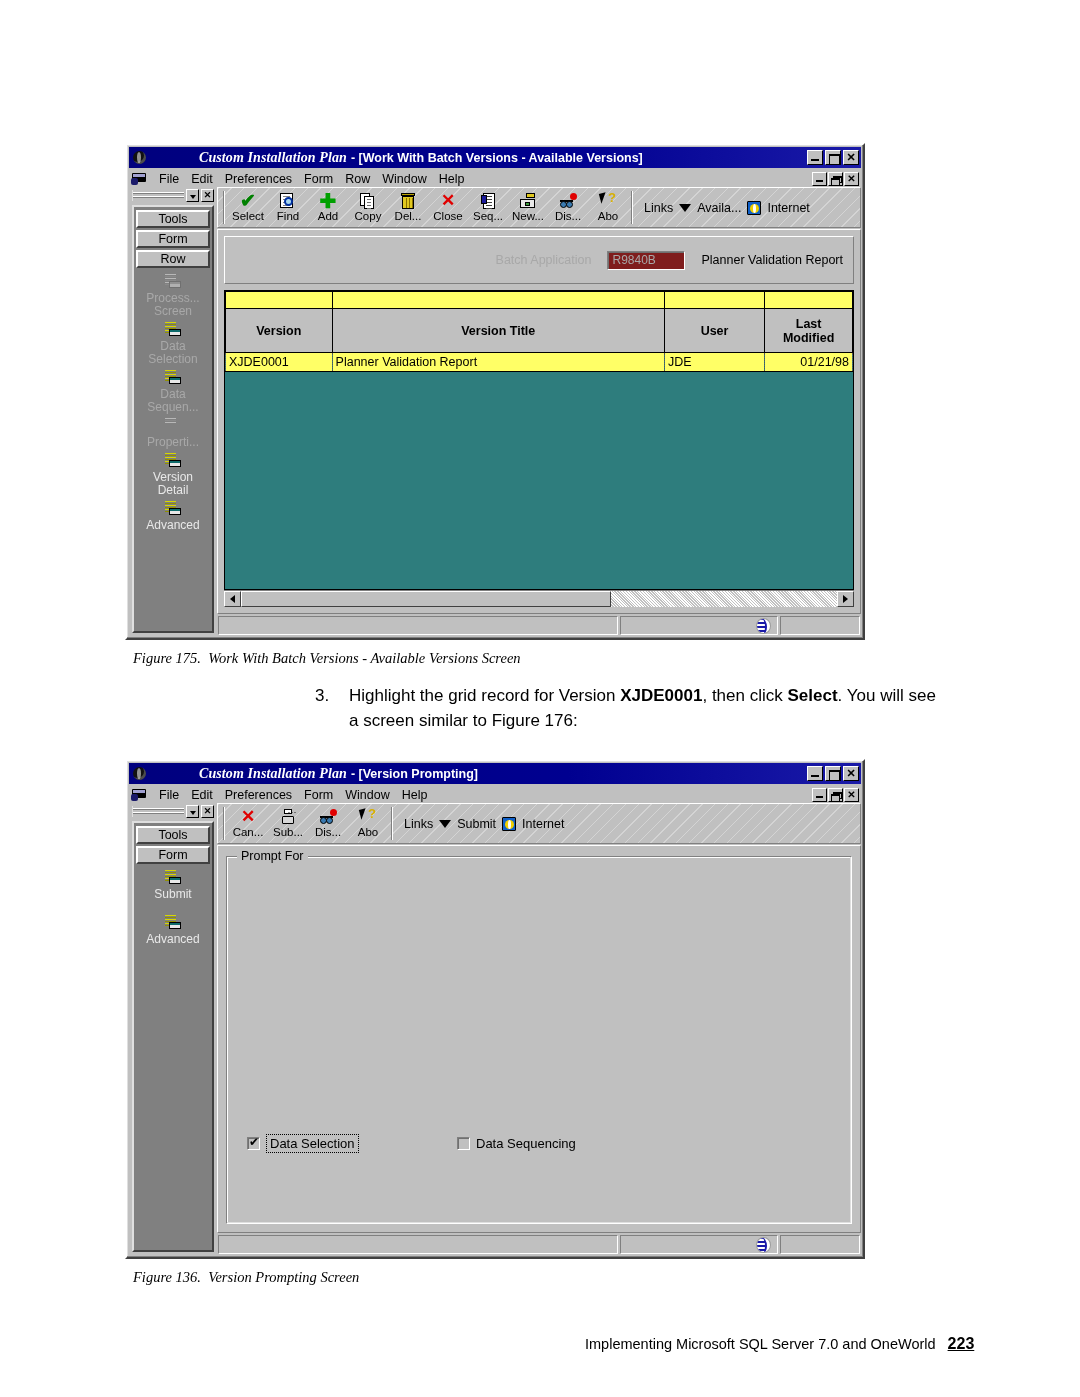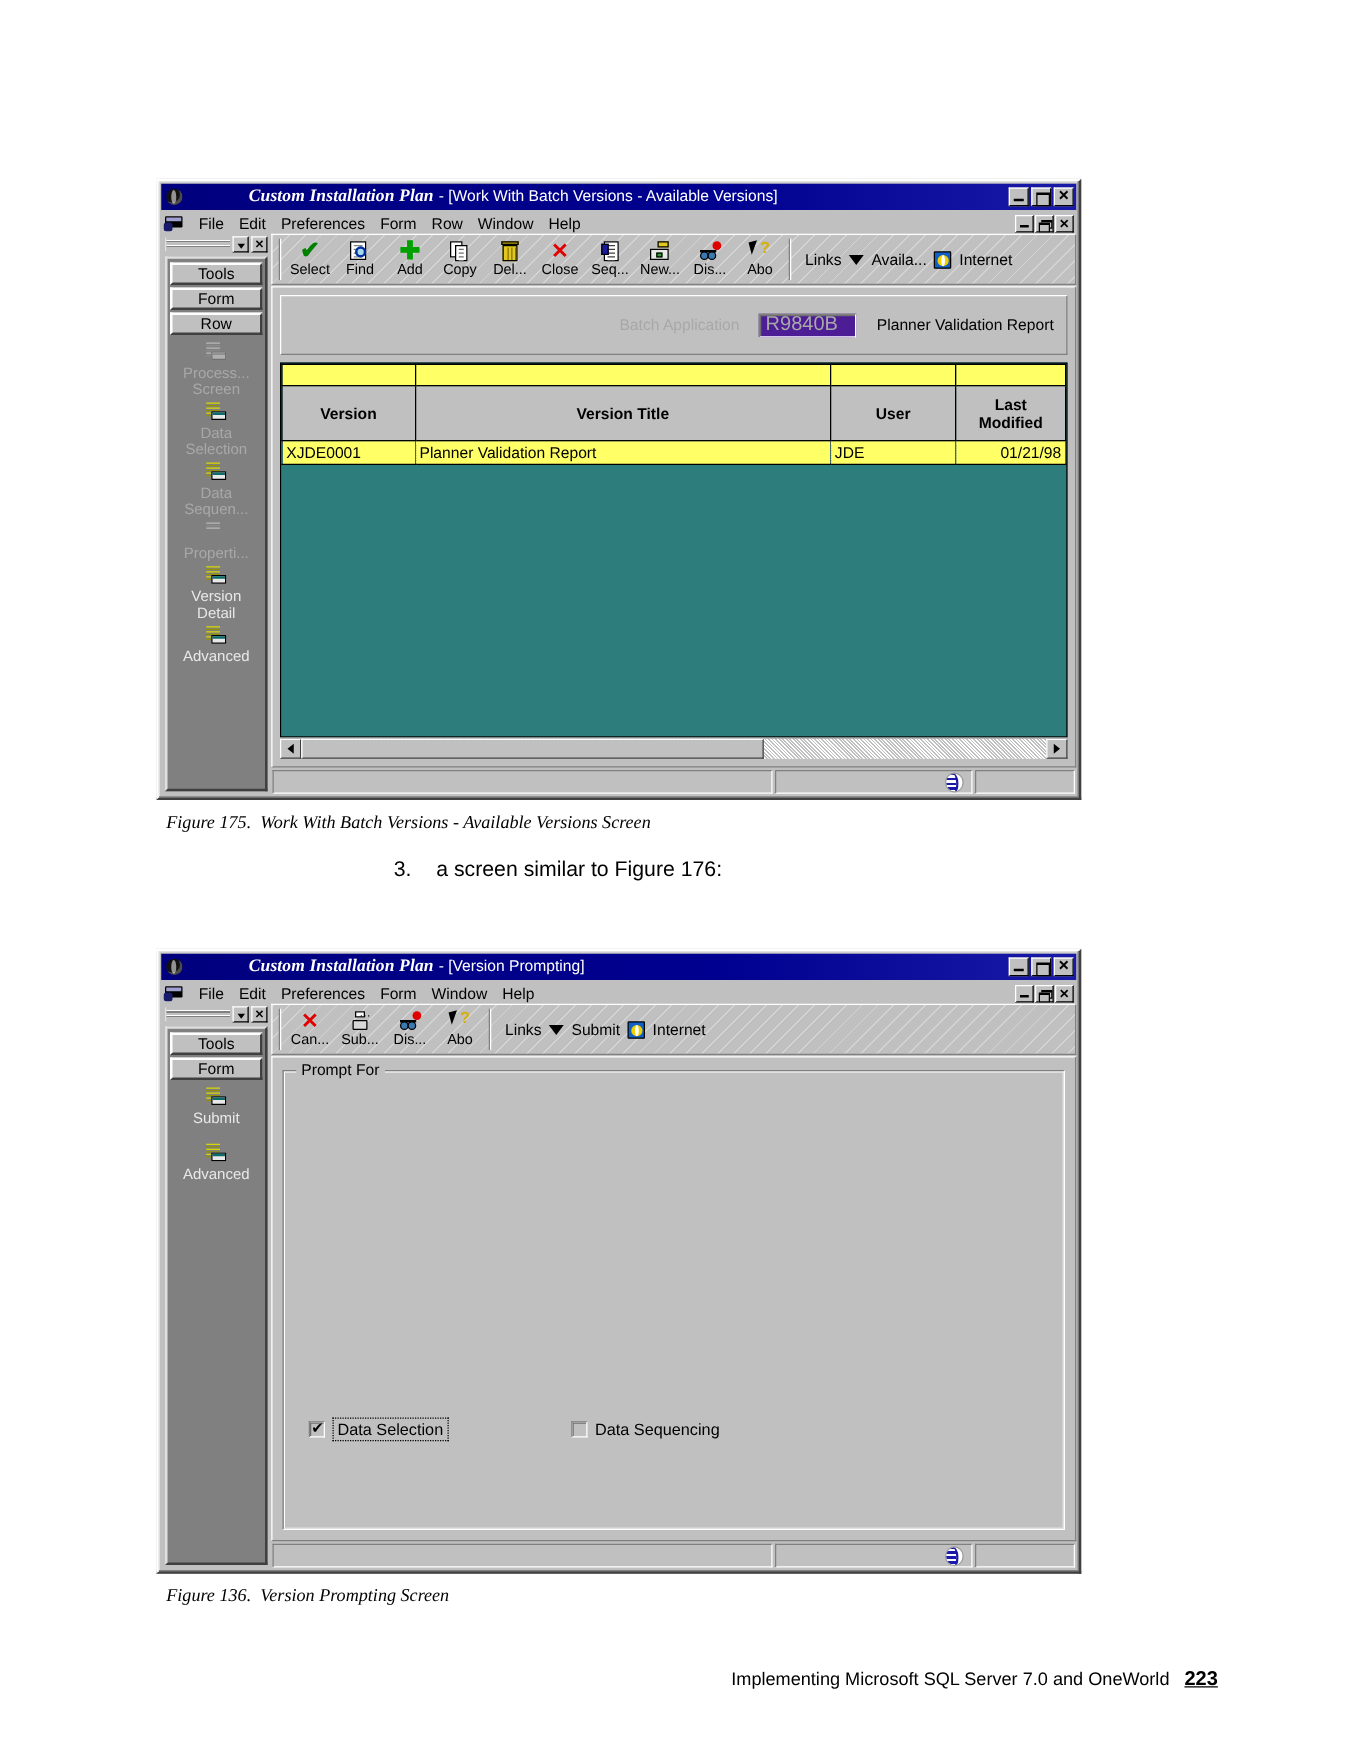--- a/index.html
+++ b/index.html
@@ -51,21 +51,21 @@
     color:#fff; font-size:13px; white-space:nowrap;
     display:flex; align-items:baseline; gap:4px;
     overflow:hidden;
   }
   .tb-title .app {
     font-family:"Liberation Serif", serif;
     font-style:italic; font-weight:bold; font-size:14px;
     letter-spacing:.1px;
     margin-left:48px;
   }
-  .tb-title .doc { font-weight:normal; font-size:12.5px; }
+  .tb-title .doc { font-weight:bold; font-size:12.5px; }
   .tb-spacer { flex:1 1 auto; }
 
   .tb-btns { display:flex; gap:2px; flex:0 0 auto; }
   .tb-btn {
     width:16px; height:15px;
     background:#c0c0c0;
     border-top:1px solid #ffffff; border-left:1px solid #ffffff;
     border-right:1px solid #000; border-bottom:1px solid #000;
     display:flex; align-items:center; justify-content:center;
     font-size:10px; line-height:1; font-family:"Liberation Sans", sans-serif;
@@ -206,26 +206,26 @@
   
   .hdrpanel {
     border-top:1px solid #ffffff; border-left:1px solid #ffffff;
     border-right:1px solid #808080; border-bottom:1px solid #808080;
     height:48px; display:flex; align-items:center; padding:0 10px; gap:16px;
     flex:0 0 auto;
     justify-content:flex-end;
   }
   .fld-label { font-size:12.5px; color:#a8a8a8; }
   .fld-input {
-    width:78px; height:19px; background:#4c1d95;
+    width:78px; height:19px; background:#7f1d1d;
     border-top:1px solid #808080; border-left:1px solid #808080;
     border-right:1px solid #ffffff; border-bottom:1px solid #ffffff;
     box-shadow: inset 1px 1px 0 #707070;
     display:flex;align-items:center; padding-left:4px;
-    font-size:16px; color:#a8a8a8;
+    font-size:12px; color:#a8a8a8;
   }
   .fld-text { font-size:12.5px; color:#000; }
 
   
   .grid { flex:1 1 auto; margin-top:6px; display:flex; flex-direction:column; min-height:0;
           border:1px solid #000; background:#2e7d7d; overflow:hidden;}
   .grid table { border-collapse:collapse; width:100%; table-layout:fixed; }
   .grid td, .grid th { border:1px solid #000; padding:0; }
   tr.yellowband td { background:#ffff66; height:17px; }
   tr.colhdr th {
@@ -711,20 +711,21 @@
     </div>
   </div>
 </div>
 
 <div class="caption" style="left:133px; top:650px;">
   <b>Figure 175.</b>&nbsp;&nbsp;<span>Work With Batch Versions - Available Versions Screen</span>
 </div>
 
 <div class="para" style="left:315px; top:683px; width:680px;">
   <span class="num">3.</span>
+  <span class="txt"><span>Highlight the grid record for Version </span><b>XJDE0001</b><span>, then click </span><b>Select</b><span>. You will see</span></span>
   <span class="txt">a screen similar to Figure 176:</span>
 </div>
 
 <div class="win" id="win176" style="left:125px; top:759px; width:740px; height:500px;">
 
   <div class="titlebar">
     <span class="tb-appicon">
         <span class="globe"></span>
       </span>
     <span class="tb-title">

